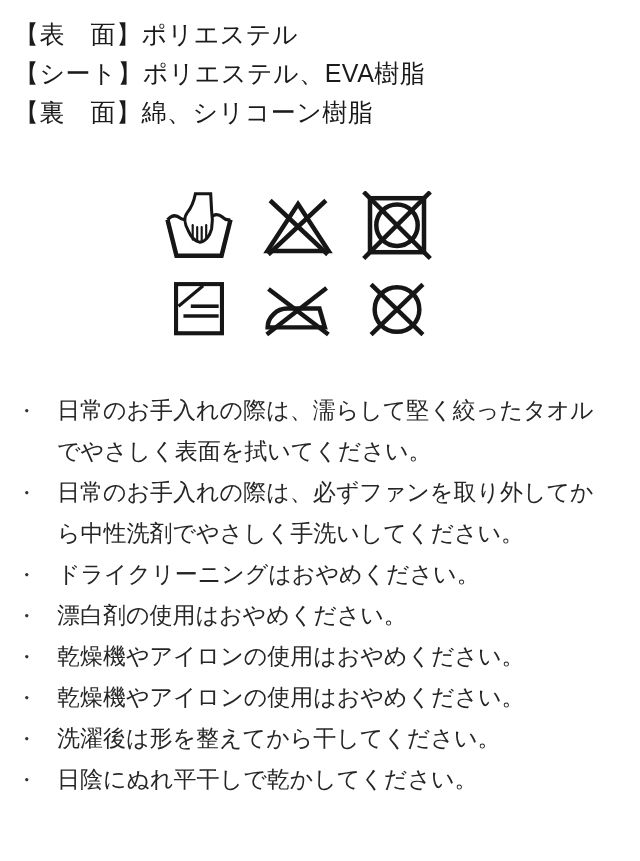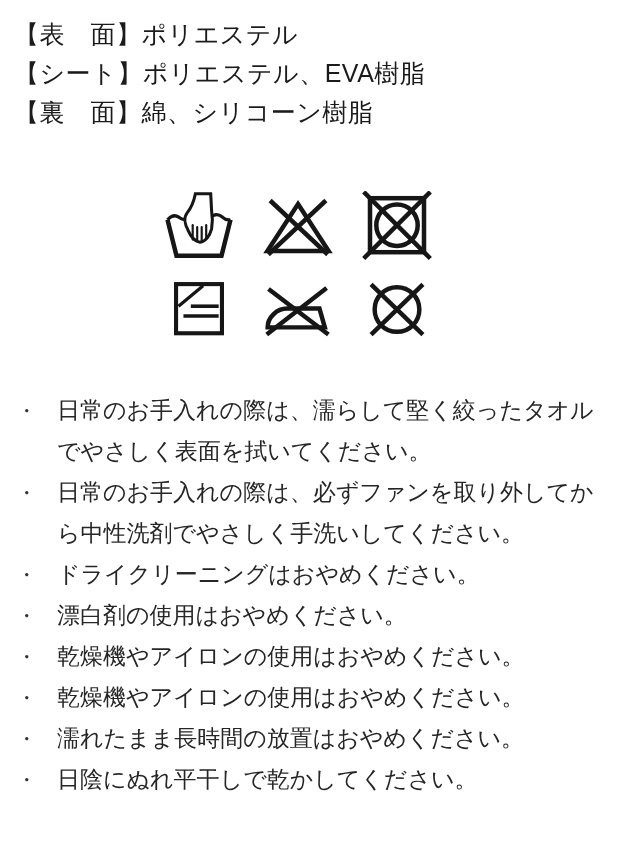--- a/index.html
+++ b/index.html
@@ -173,21 +173,21 @@
       <span class="instruction-text">乾燥機やアイロンの使用はおやめください。</span>
     </div>
 
     <div class="instruction-item">
       <span class="bullet-marker">・</span>
       <span class="instruction-text">乾燥機やアイロンの使用はおやめください。</span>
     </div>
 
     <div class="instruction-item">
       <span class="bullet-marker">・</span>
-      <span class="instruction-text">濡れたまま長時間の放置はおやめください。</span>
+      <span class="instruction-text">洗濯後は形を整えてから干してください。</span>
     </div>
 
     <div class="instruction-item">
       <span class="bullet-marker">・</span>
       <span class="instruction-text">日陰にぬれ平干しで乾かしてください。</span>
     </div>
 
   </div>
 
 </div>

